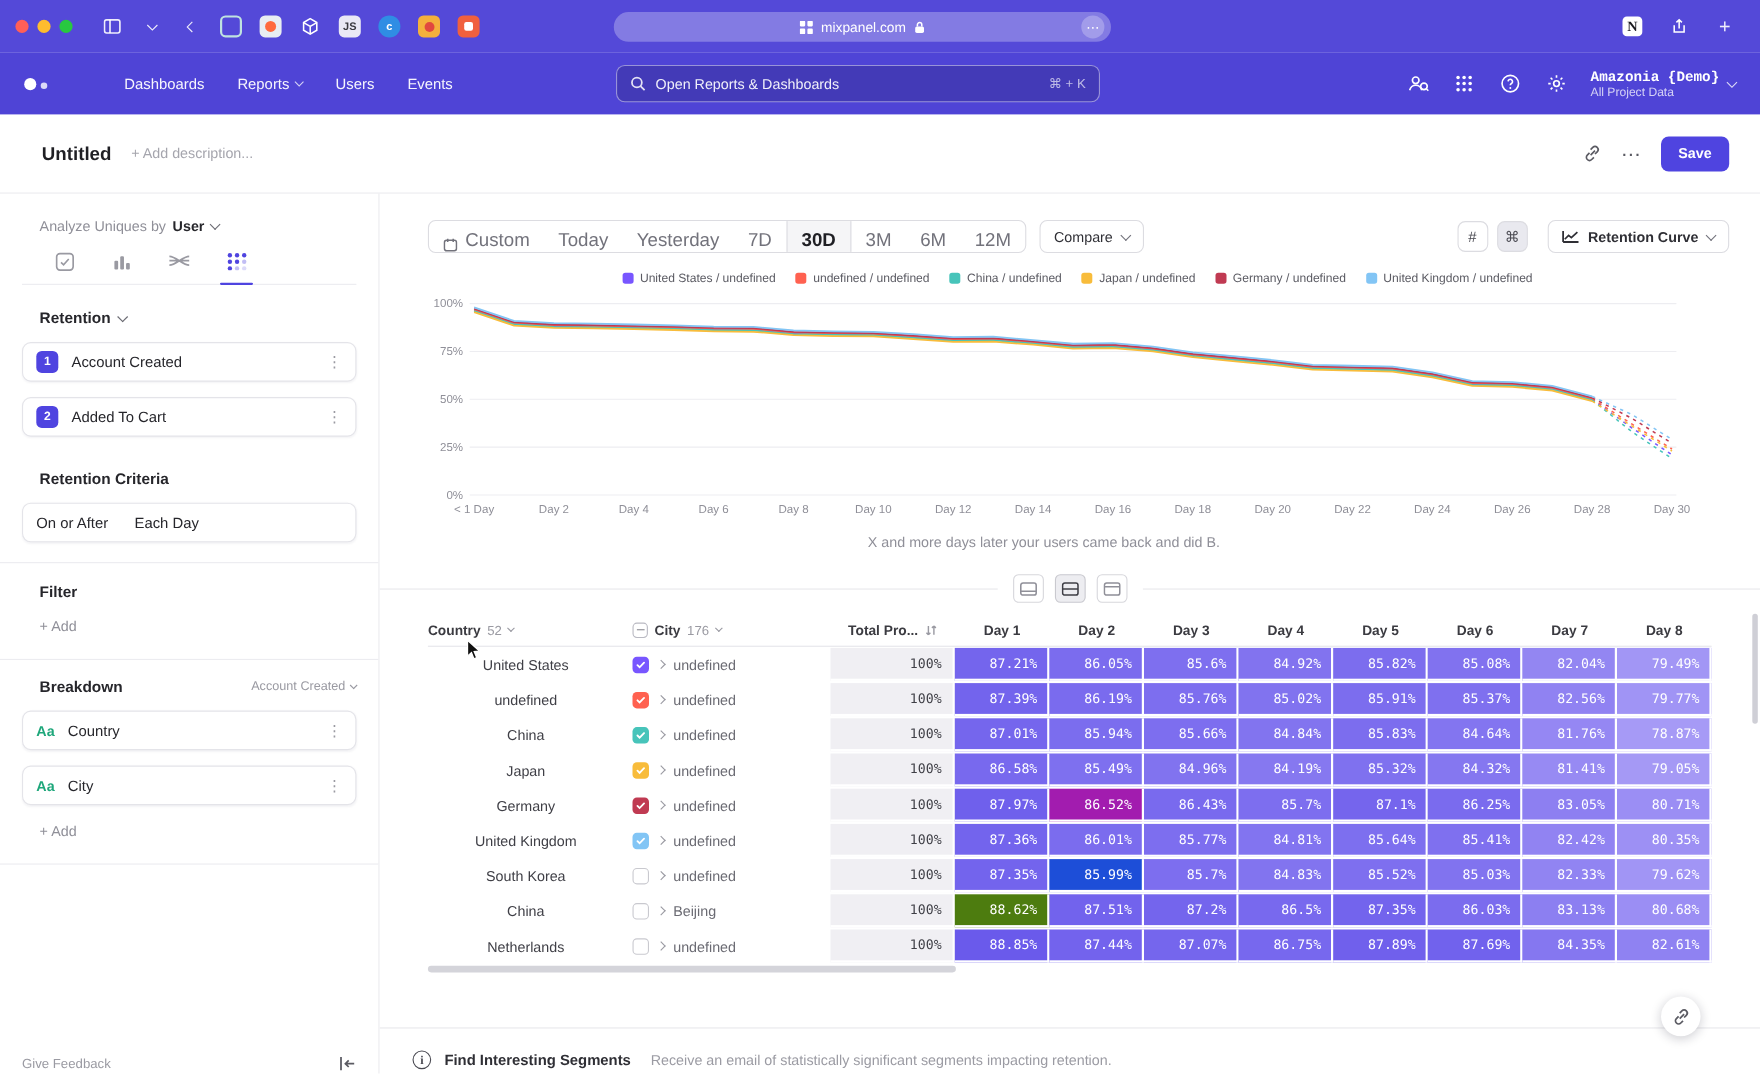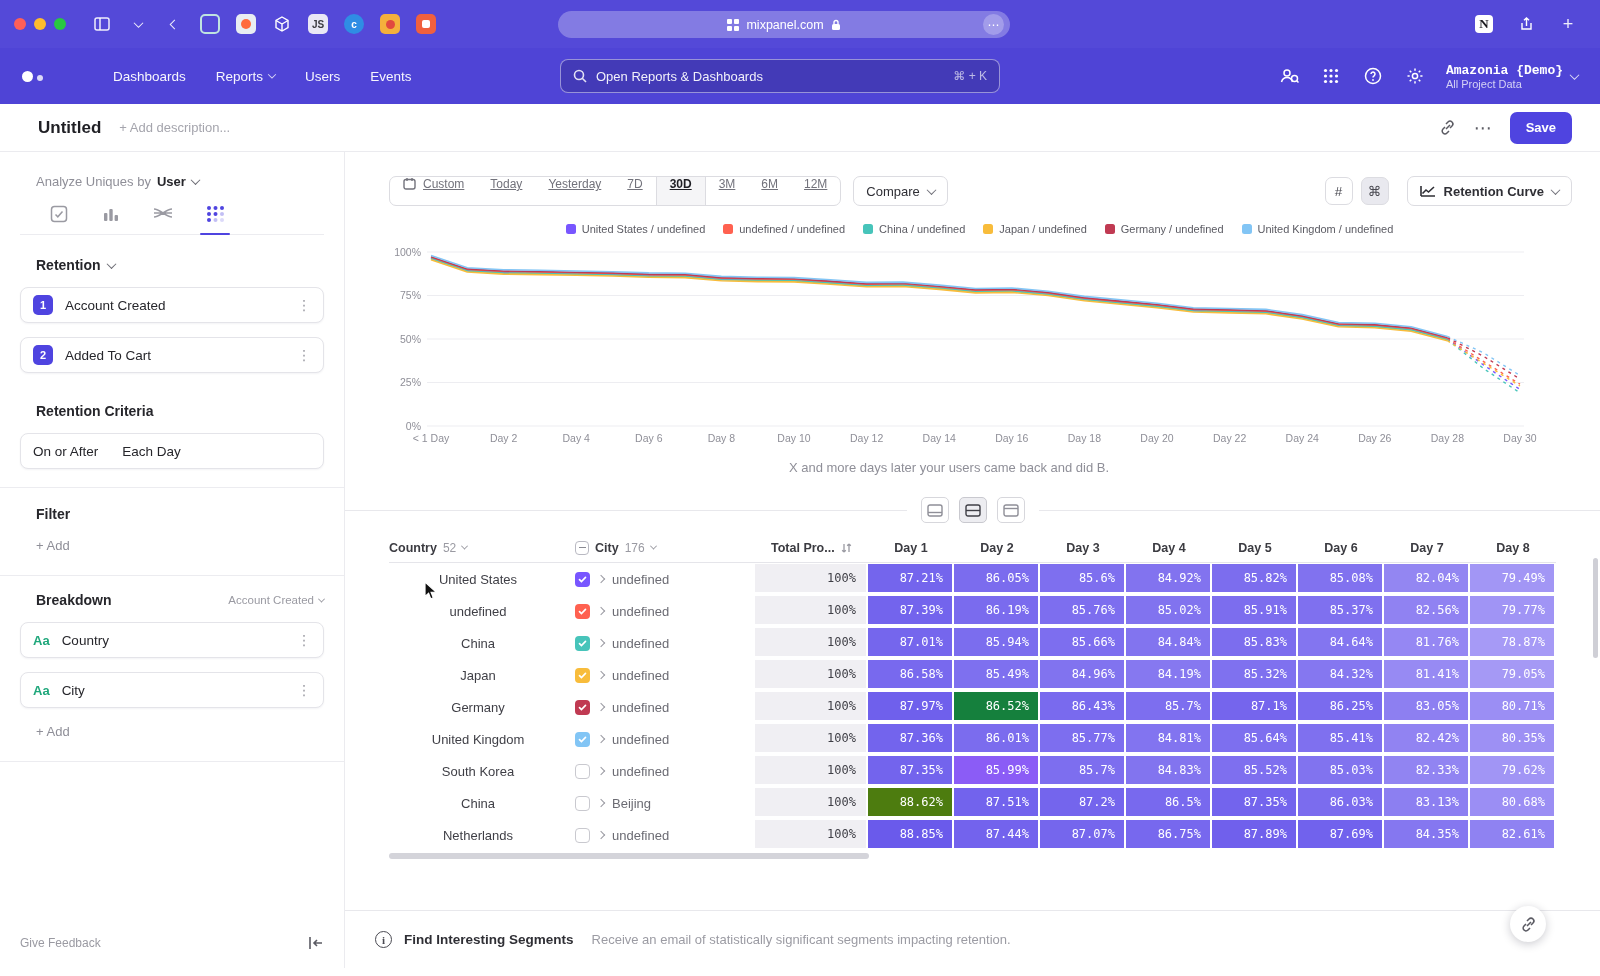--- a/index.html
+++ b/index.html
@@ -29,21 +29,21 @@
   .nav-item .chev{ width:6px;height:6px; opacity:.8;}
   .nav-search { position:absolute; left:560px; top:11px; width:440px; height:34px; border:1px solid rgba(255,255,255,.45); background:rgba(0,0,0,.14); border-radius:8px; display:flex; align-items:center; padding:0 12px; gap:9px; font-size:13px; color:rgba(255,255,255,.92); }
   .nav-search .shortcut{ margin-left:auto; color:rgba(255,255,255,.65); font-size:12px; }
   .nav-right { margin-left:auto; display:flex; align-items:center; gap:20px; }
   .nav-ico { color:rgba(255,255,255,.92); display:flex; align-items:center; justify-content:center; width:22px; height:22px; }
   .project { display:flex; align-items:center; gap:8px; }
   .project .pname{ font-size:13px; font-weight:700;font-family:Liberation Mono, monospace; }
   .project .psub{ font-size:11px; color:rgba(255,255,255,.75); }
 
   
-  .title-bar { height:48px; display:flex; align-items:center; padding:0 28px 0 38px; border-bottom:1px solid #ebebef; }
+  .title-bar { height:72px; display:flex; align-items:center; padding:0 28px 0 38px; border-bottom:1px solid #ebebef; }
   .report-title { font-size:17px; font-weight:700; color:#1f1f24; margin-right:18px; }
   .desc-ph { font-size:13px; color:#a5a5ad; }
   .title-right { margin-left:auto; display:flex; align-items:center; gap:18px; }
   .t-ico { color:#5b5b63; font-size:15px; display:flex; align-items:center; }
   .save-btn { background:#4f44e0; color:#fff; font-size:13px; font-weight:600; border:none; border-radius:7px; height:32px; padding:0 16px; cursor:pointer; }
 
   
   .content { display:flex; height:816px; }
   .sidebar { width:345px; border-right:1px solid #ebebef; display:flex; flex-direction:column; padding:22px 20px 0; position:relative; }
   .main { flex:1; display:flex; flex-direction:column; position:relative; overflow:hidden; }
@@ -66,21 +66,21 @@
   .s-div { height:1px; background:#ececf0; margin:0 -20px; }
   .bd-head { display:flex; align-items:center; padding-left:16px; }
   .bd-head .ctx { margin-left:auto; font-size:11.5px; color:#9a9aa2; display:flex; align-items:center; gap:5px; }
   .sidebar-bottom { margin-top:auto; display:flex; align-items:center; padding:0 0 18px 0; }
   .feedback { font-size:12px; color:#9a9aa2; cursor:pointer; }
   .collapse { margin-left:auto; color:#5b5b63; cursor:pointer; display:flex; }
 
   
   .controls-row { display:flex; align-items:center; margin:24px 28px 0 44px; height:30px; }
   .range-group { display:flex; border:1px solid #dcdce1; border-radius:7px; overflow:hidden; height:30px; background:#fff; }
-  .range-item { padding:0 13px; display:flex; align-items:flex-start; gap:7px; font-size:12px; color:#72727b; cursor:pointer; white-space:nowrap;text-decoration:underline; }
+  .range-item { padding:0 13px; display:flex; align-items:flex-end; gap:7px; font-size:17px; color:#72727b; cursor:pointer; white-space:nowrap; }
   .range-item.active { background:#f5f5f7; color:#1f1f24; font-weight:700; border-left:1px solid #dcdce1; border-right:1px solid #dcdce1; }
   .ctl-btn { height:30px; border:1px solid #dcdce1; border-radius:7px; background:#fff; display:flex; align-items:center; gap:8px; padding:0 12px; font-size:13px; color:#2f2f35; font-weight:500; cursor:pointer; }
   .compare { margin-left:12px; }
   .right-ctls { margin-left:auto; display:flex; align-items:center; gap:8px; }
   .icon-btn { width:28px; height:28px; border:1px solid #dcdce1; border-radius:7px; background:#fff; display:flex; align-items:center; justify-content:center; font-size:13.5px; color:#4a4a52; cursor:pointer; }
   .icon-btn.active { background:#e9e9ef; }
   .view-btn { margin-left:10px; font-weight:600; }
 
   
   .legend { display:flex; justify-content:center; gap:18px; margin:16px 30px 0 44px; height:14px; }
@@ -654,21 +654,21 @@
               <span class="cbx" style="background: rgb(192, 58, 82);">
                 <svg width="9" height="9" viewBox="0 0 12 12">
                   <path d="M2 6.2l2.6 2.6L10 3.2" stroke="#fff" stroke-width="2.2" fill="none" stroke-linecap="round"></path>
                 </svg>
               </span>
               <span class="row-chev"></span>
               <span>undefined</span>
             </span>
             <span class="c-total">100%</span>
             <span class="c-day" style="background: rgb(111, 96, 236);">87.97%</span>
-            <span class="c-day" style="background: #15803d;">86.52%</span>
+            <span class="c-day" style="background: #a21caf;">86.52%</span>
             <span class="c-day" style="background: rgb(121, 106, 238);">86.43%</span>
             <span class="c-day" style="background: rgb(125, 110, 239);">85.7%</span>
             <span class="c-day" style="background: rgb(117, 101, 237);">87.1%</span>
             <span class="c-day" style="background: rgb(122, 107, 238);">86.25%</span>
             <span class="c-day" style="background: rgb(141, 127, 241);">83.05%</span>
             <span class="c-day" style="background: rgb(155, 142, 244);">80.71%</span>
           </div>
           <div class="t-grid t-row">
             <span class="c-country">United Kingdom</span>
             <span class="c-city">
@@ -692,21 +692,21 @@
           </div>
           <div class="t-grid t-row">
             <span class="c-country">South Korea</span>
             <span class="c-city">
               <span class="cbx off"></span>
               <span class="row-chev"></span>
               <span>undefined</span>
             </span>
             <span class="c-total">100%</span>
             <span class="c-day" style="background: rgb(115, 100, 237);">87.35%</span>
-            <span class="c-day" style="background: #8b5cf6;">85.99%</span>
+            <span class="c-day" style="background: #1d4ed8;">85.99%</span>
             <span class="c-day" style="background: rgb(125, 110, 239);">85.7%</span>
             <span class="c-day" style="background: rgb(130, 116, 239);">84.83%</span>
             <span class="c-day" style="background: rgb(126, 111, 239);">85.52%</span>
             <span class="c-day" style="background: rgb(129, 115, 239);">85.03%</span>
             <span class="c-day" style="background: rgb(145, 132, 242);">82.33%</span>
             <span class="c-day" style="background: rgb(161, 149, 245);">79.62%</span>
           </div>
           <div class="t-grid t-row">
             <span class="c-country">China</span>
             <span class="c-city">

